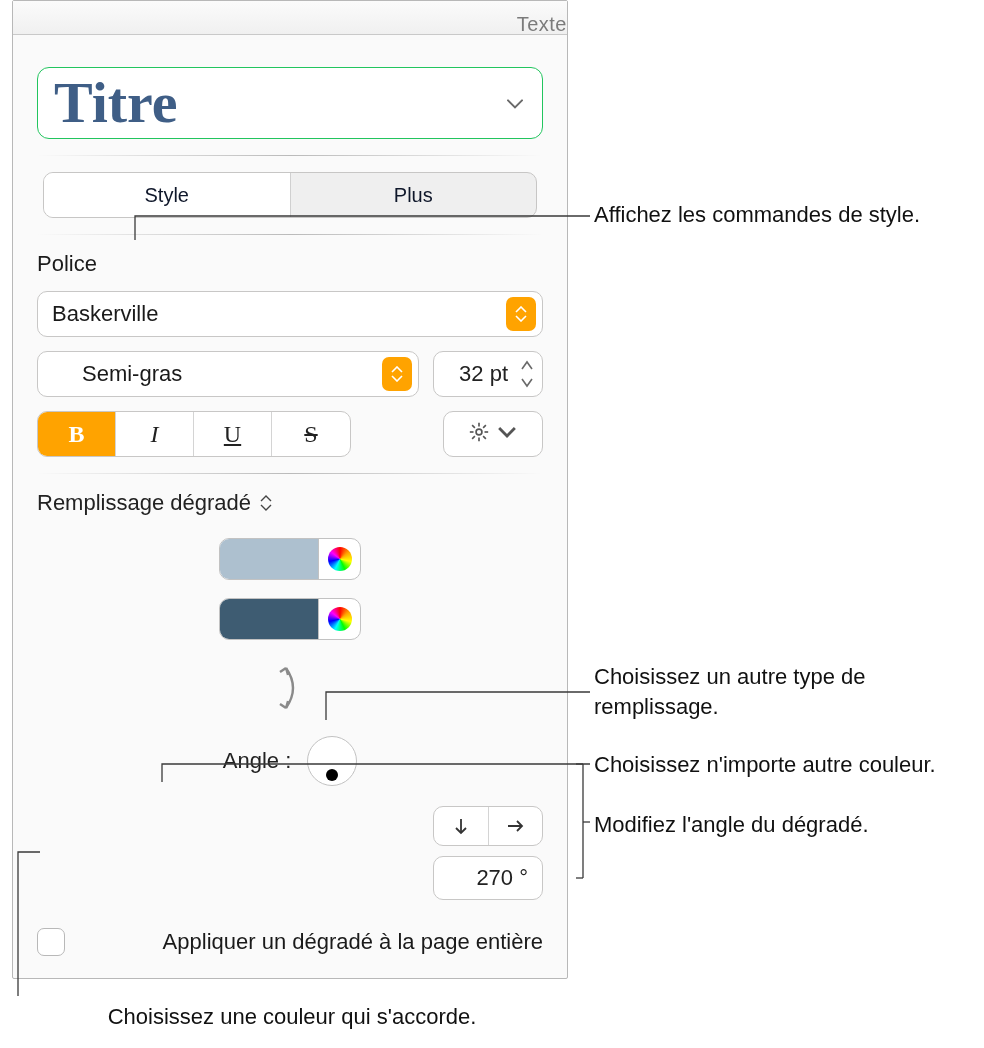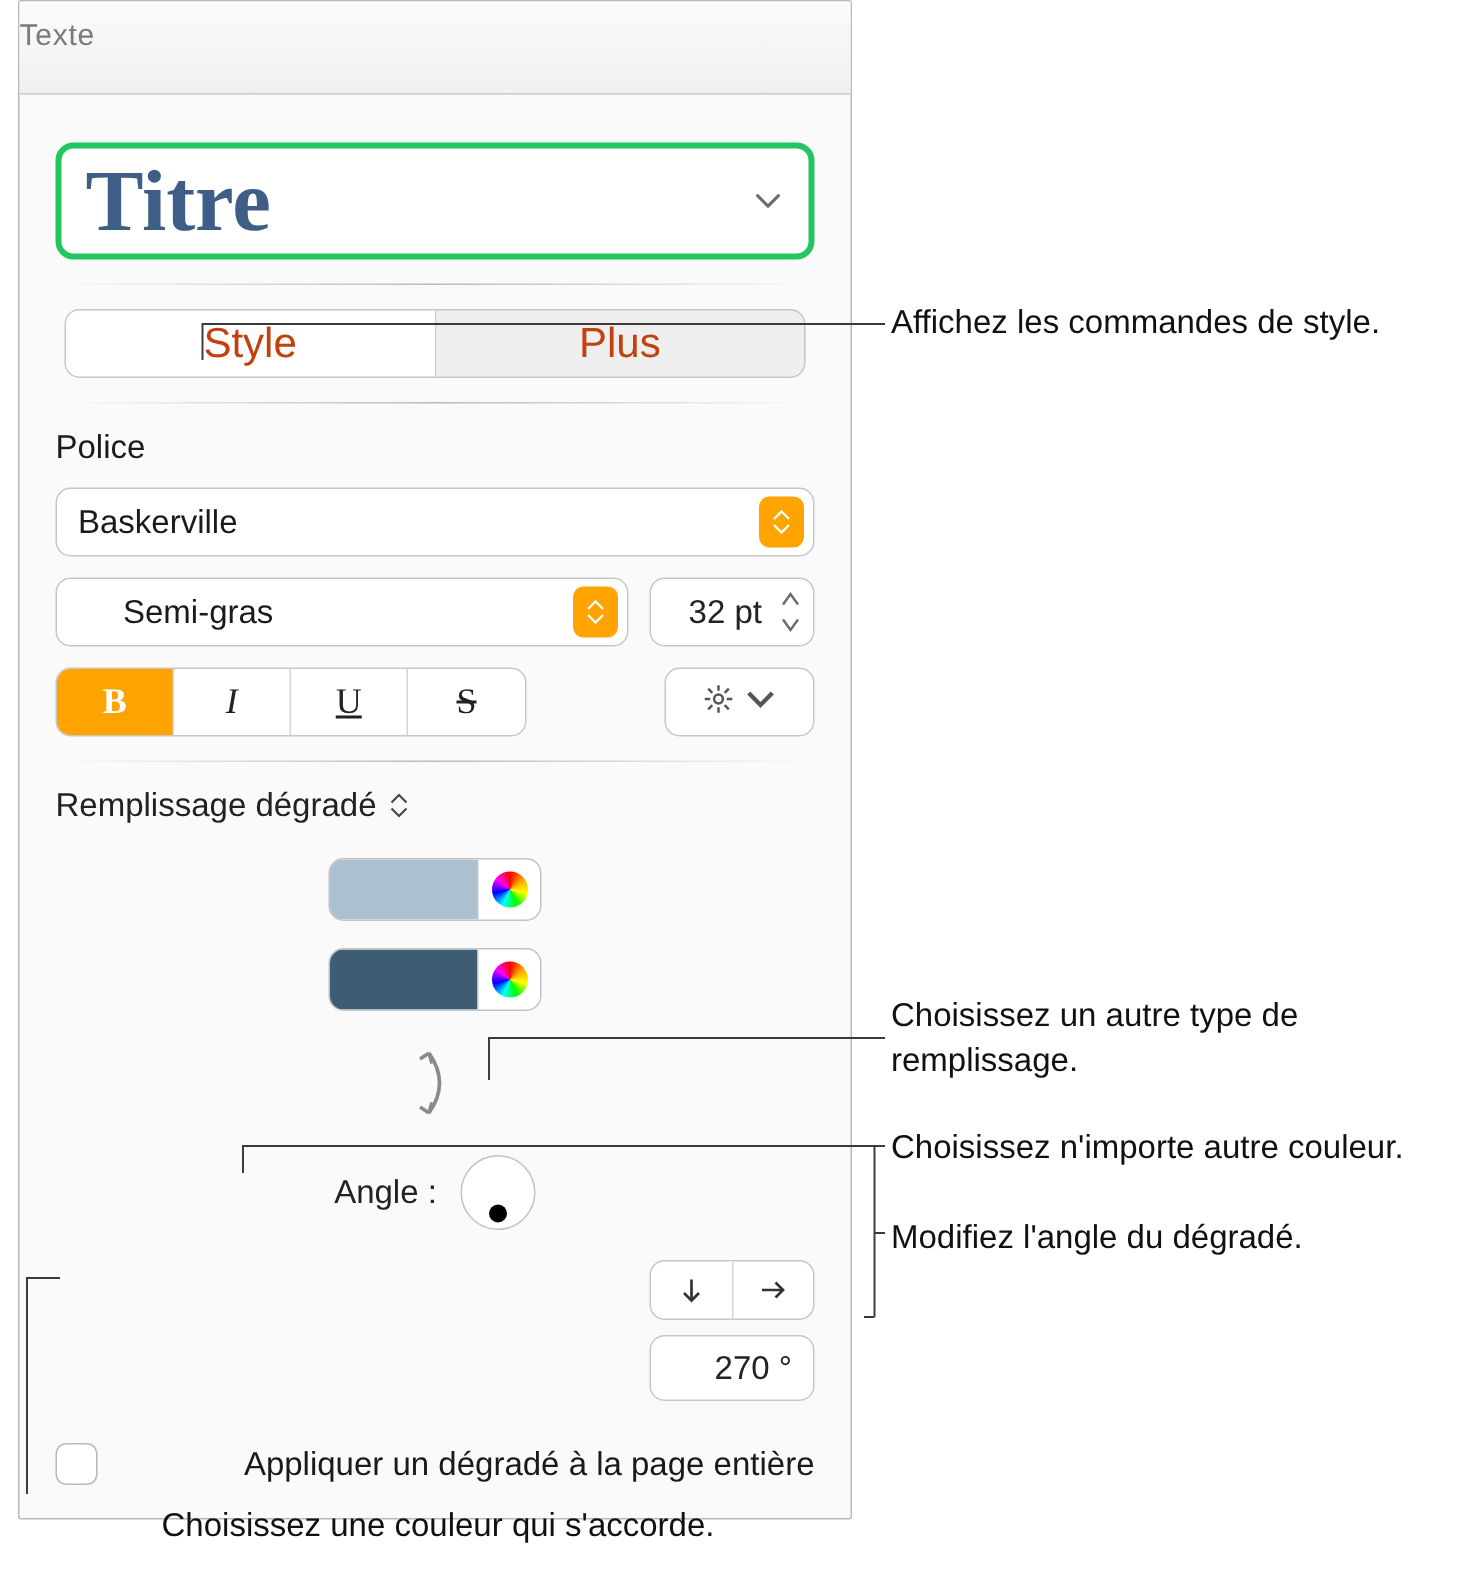--- a/index.html
+++ b/index.html
@@ -15,33 +15,33 @@
   .panel {
     position: absolute;
     left: 12px;
     top: 0;
     width: 556px;
     border: 1px solid #b8b8b8;
     border-radius: 2px;
     background: #fafafa;
   }
   .panel-tab-row {
-    height: 62px;
+    height: 34px;
     background: linear-gradient(#fbfbfb,#f0f0f0);
     border-bottom: 1px solid #c9c9c9;
-    text-align: left;
+    text-align: right;
     line-height: 46px;
     font-size: 20px;
     color: #7b7b7b;
     letter-spacing: .5px;
   }
   .section-pad { padding: 12px 24px 0 24px; }
   .title-box {
     margin-top: 20px;
-    border: 4px solid #22c55e;
+    border: 1px solid #22c55e;
     border-radius: 12px;
     background: #fff;
     padding: 6px 16px 2px 16px;
     position: relative;
   }
   .title-text {
     font-family: "Times New Roman", serif;
     font-weight: 700;
     font-size: 58px;
     color: #3f5e86;
@@ -68,22 +68,22 @@
     border-radius:10px;
     overflow:hidden;
     height:46px;
     background:#efefef;
     margin: 0 6px;
   }
   .seg-btn {
     flex:1;
     text-align:center;
     line-height:44px;
-    font-size:28px;
-    color:#c2410c;
+    font-size:20px;
+    color:#0f172a;
     border-right:1px solid #d0d0d0;
     cursor:pointer;
   }
   .seg-btn:last-child{ border-right:none; }
   .seg-btn.active{
     background:#fff;
     font-weight:400;
   }
   .label22 { font-size:22px; color:#1a1a1a; }
   .popup {

